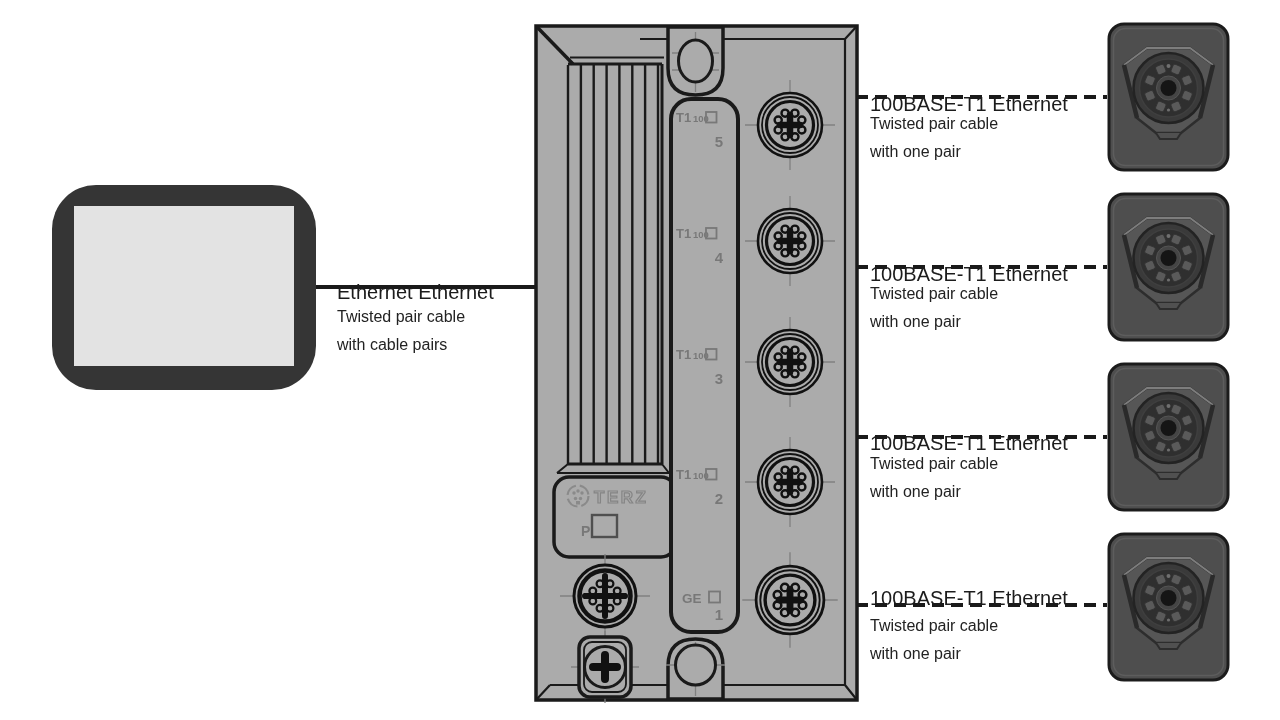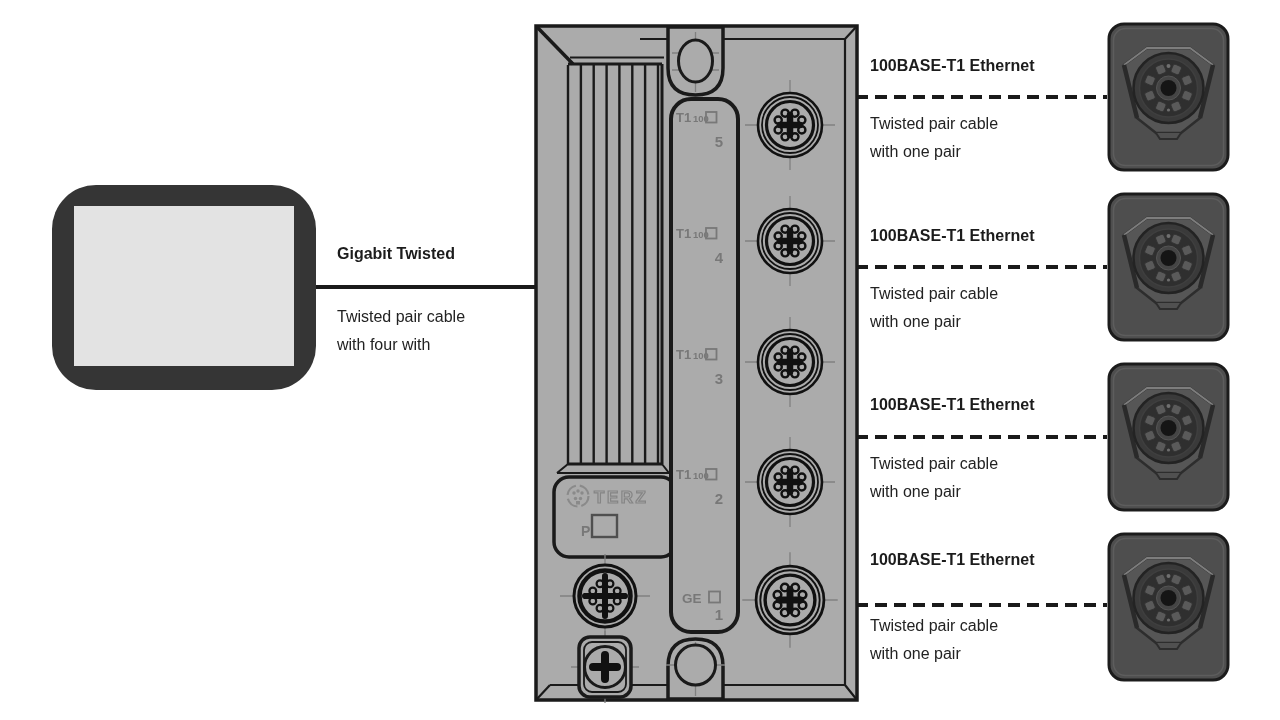--- a/index.html
+++ b/index.html
@@ -12,21 +12,21 @@
   .display .screen{position:absolute;left:22px;top:21px;width:220px;height:160px;
            background:#e3e3e3;}
 
   
   .ge-line{position:absolute;left:316px;top:285px;width:220px;height:4px;background:#1a1a1a;}
   .dash{position:absolute;left:856px;width:251px;height:4px;
         background:repeating-linear-gradient(90deg,#1a1a1a 0 12px,transparent 12px 19px);}
   .dash.d1{top:95px}.dash.d2{top:265px}.dash.d3{top:435px}.dash.d4{top:603px}
 
   
-  .hdr{position:absolute;font-size:16px;font-weight:bold;color:#1c1c1c;white-space:nowrap;}
+  .hdr{position:absolute;font-size:20px;font-weight:normal;color:#1c1c1c;white-space:nowrap;margin-top:36px;}
   .desc{position:absolute;font-size:16px;color:#222;line-height:28px;white-space:nowrap;}
   .ge-hdr{left:337px;top:245px;}
   .ge-desc{left:337px;top:303px;}
   .t1-hdr{left:870px;}
   .t1-desc{left:870px;}
   .h1{top:57px}.h2{top:227px}.h3{top:396px}.h4{top:551px}
   .b1{top:110px}.b2{top:280px}.b3{top:450px}.b4{top:612px}
 
   
   .switchsvg{position:absolute;left:530px;top:20px;width:334px;height:692px;}
@@ -69,24 +69,24 @@
         <circle cx="61.5" cy="66" r="8" fill="#151515"></circle>
       </g>
     </defs>
   </svg>
 
   <div class="display">
     <div class="screen"></div>
   </div>
 
   <div class="ge-line"></div>
-  <div class="hdr ge-hdr">Gigabit Twisted</div>
+  <div class="hdr ge-hdr">Ethernet Ethernet</div>
   <div class="desc ge-desc">
     <div>Twisted pair cable</div>
-    <div>with four with</div>
+    <div>with cable pairs</div>
   </div>
 
   <svg class="switchsvg" viewBox="0 0 334 692">
     <defs>
       <g id="m12-8">
         <line class="xh" x1="-45" y1="0" x2="45" y2="0"></line>
         <line class="xh" x1="0" y1="-45" x2="0" y2="45"></line>
         <circle r="32" fill="#ababab" stroke="#111" stroke-width="2.6"></circle>
         <circle r="28" fill="none" stroke="#111" stroke-width="1.8"></circle>
         <circle r="23.5" fill="none" stroke="#111" stroke-width="3.2"></circle>

